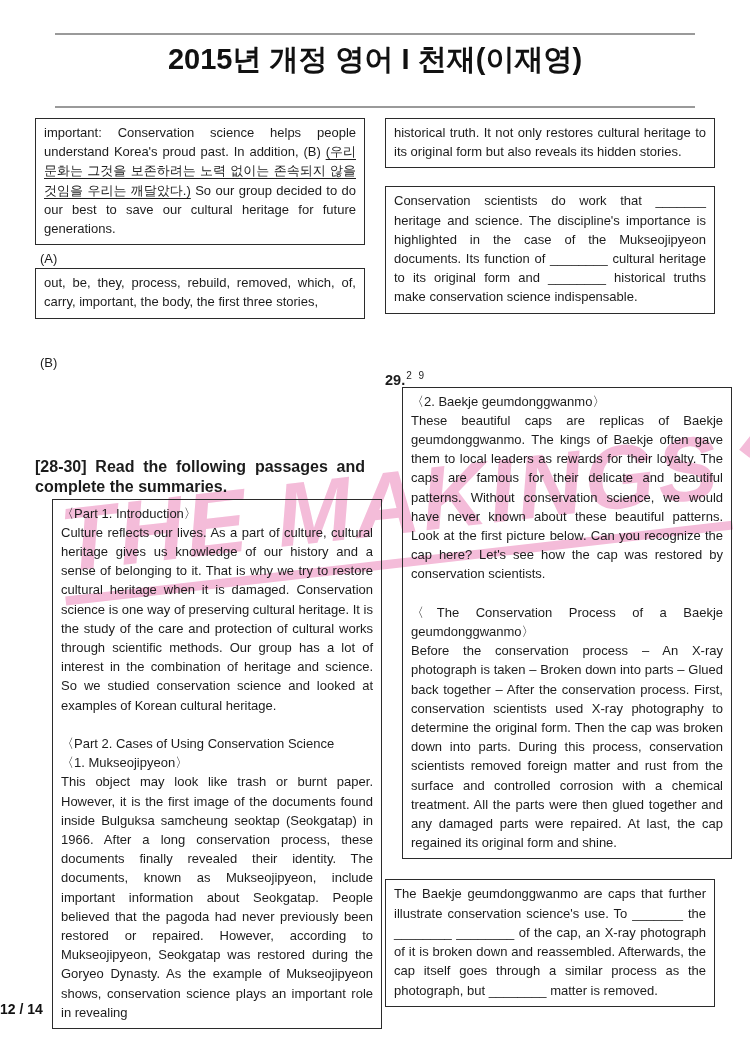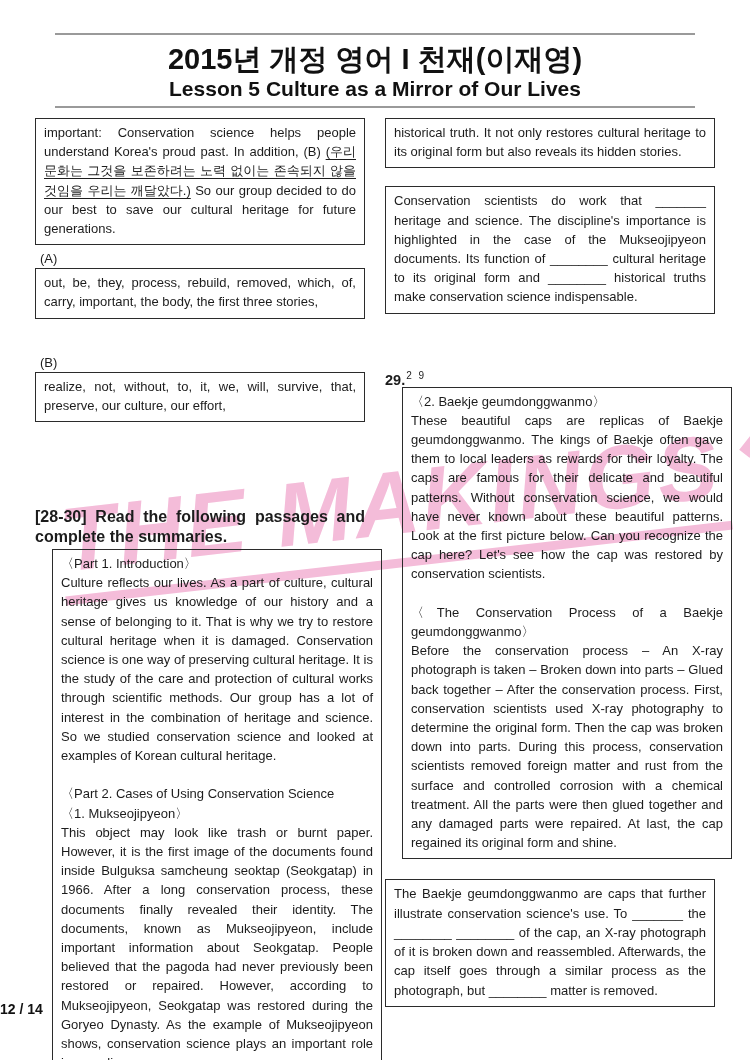--- a/index.html
+++ b/index.html
@@ -54,38 +54,36 @@
     font-weight:bold;font-size:14px;color:#111;z-index:1;
   }
 </style>
 </head>
 <body>
 
 <div class="page">
 
   <div class="hr hr-top"></div>
   <div class="title">2015년 개정 영어 I 천재(이재영)</div>
-  <div class="subtitle">Lesson 5 Culture as a Mirror of Our Lives</div>
   <div class="hr hr-bottom"></div>
 
   <div class="watermark">
     <span class="wm-text">THE MAKINGS</span><span class="wm-arrow">↗</span>
   </div>
 
   <div class="col left">
 
     <div class="box">
       <span>important: Conservation science helps people understand Korea's proud past. In addition, (B) </span><span class="ul">(우리 문화는 그것을 보존하려는 노력 없이는 존속되지 않을 것임을 우리는 깨달았다.)</span><span> So our group decided to do our best to save our cultural heritage for future generations.</span>
     </div>
 
     <div class="label">(A)</div>
     <div class="box">out, be, they, process, rebuild, removed, which, of, carry, important, the body, the first three stories,</div>
 
     <div class="label lbl-b">(B)</div>
-    <div class="box">realize, not, without, to, it, we, will, survive, that, preserve, our culture, our effort,</div>
 
     <div class="section-header">[28-30] Read the following passages and complete the summaries.</div>
 
 
     <div class="box mt2">
       <div>〈Part 1. Introduction〉</div>
       <div class="just">Culture reflects our lives. As a part of culture, cultural heritage gives us knowledge of our history and a sense of belonging to it. That is why we try to restore cultural heritage when it is damaged. Conservation science is one way of preserving cultural heritage. It is the study of the care and protection of cultural works through scientific methods. Our group has a lot of interest in the combination of heritage and science. So we studied conservation science and looked at examples of Korean cultural heritage.</div>
       <div class="blank-line"></div>
       <div>〈Part 2. Cases of Using Conservation Science</div>
       <div>〈1. Mukseojipyeon〉</div>

